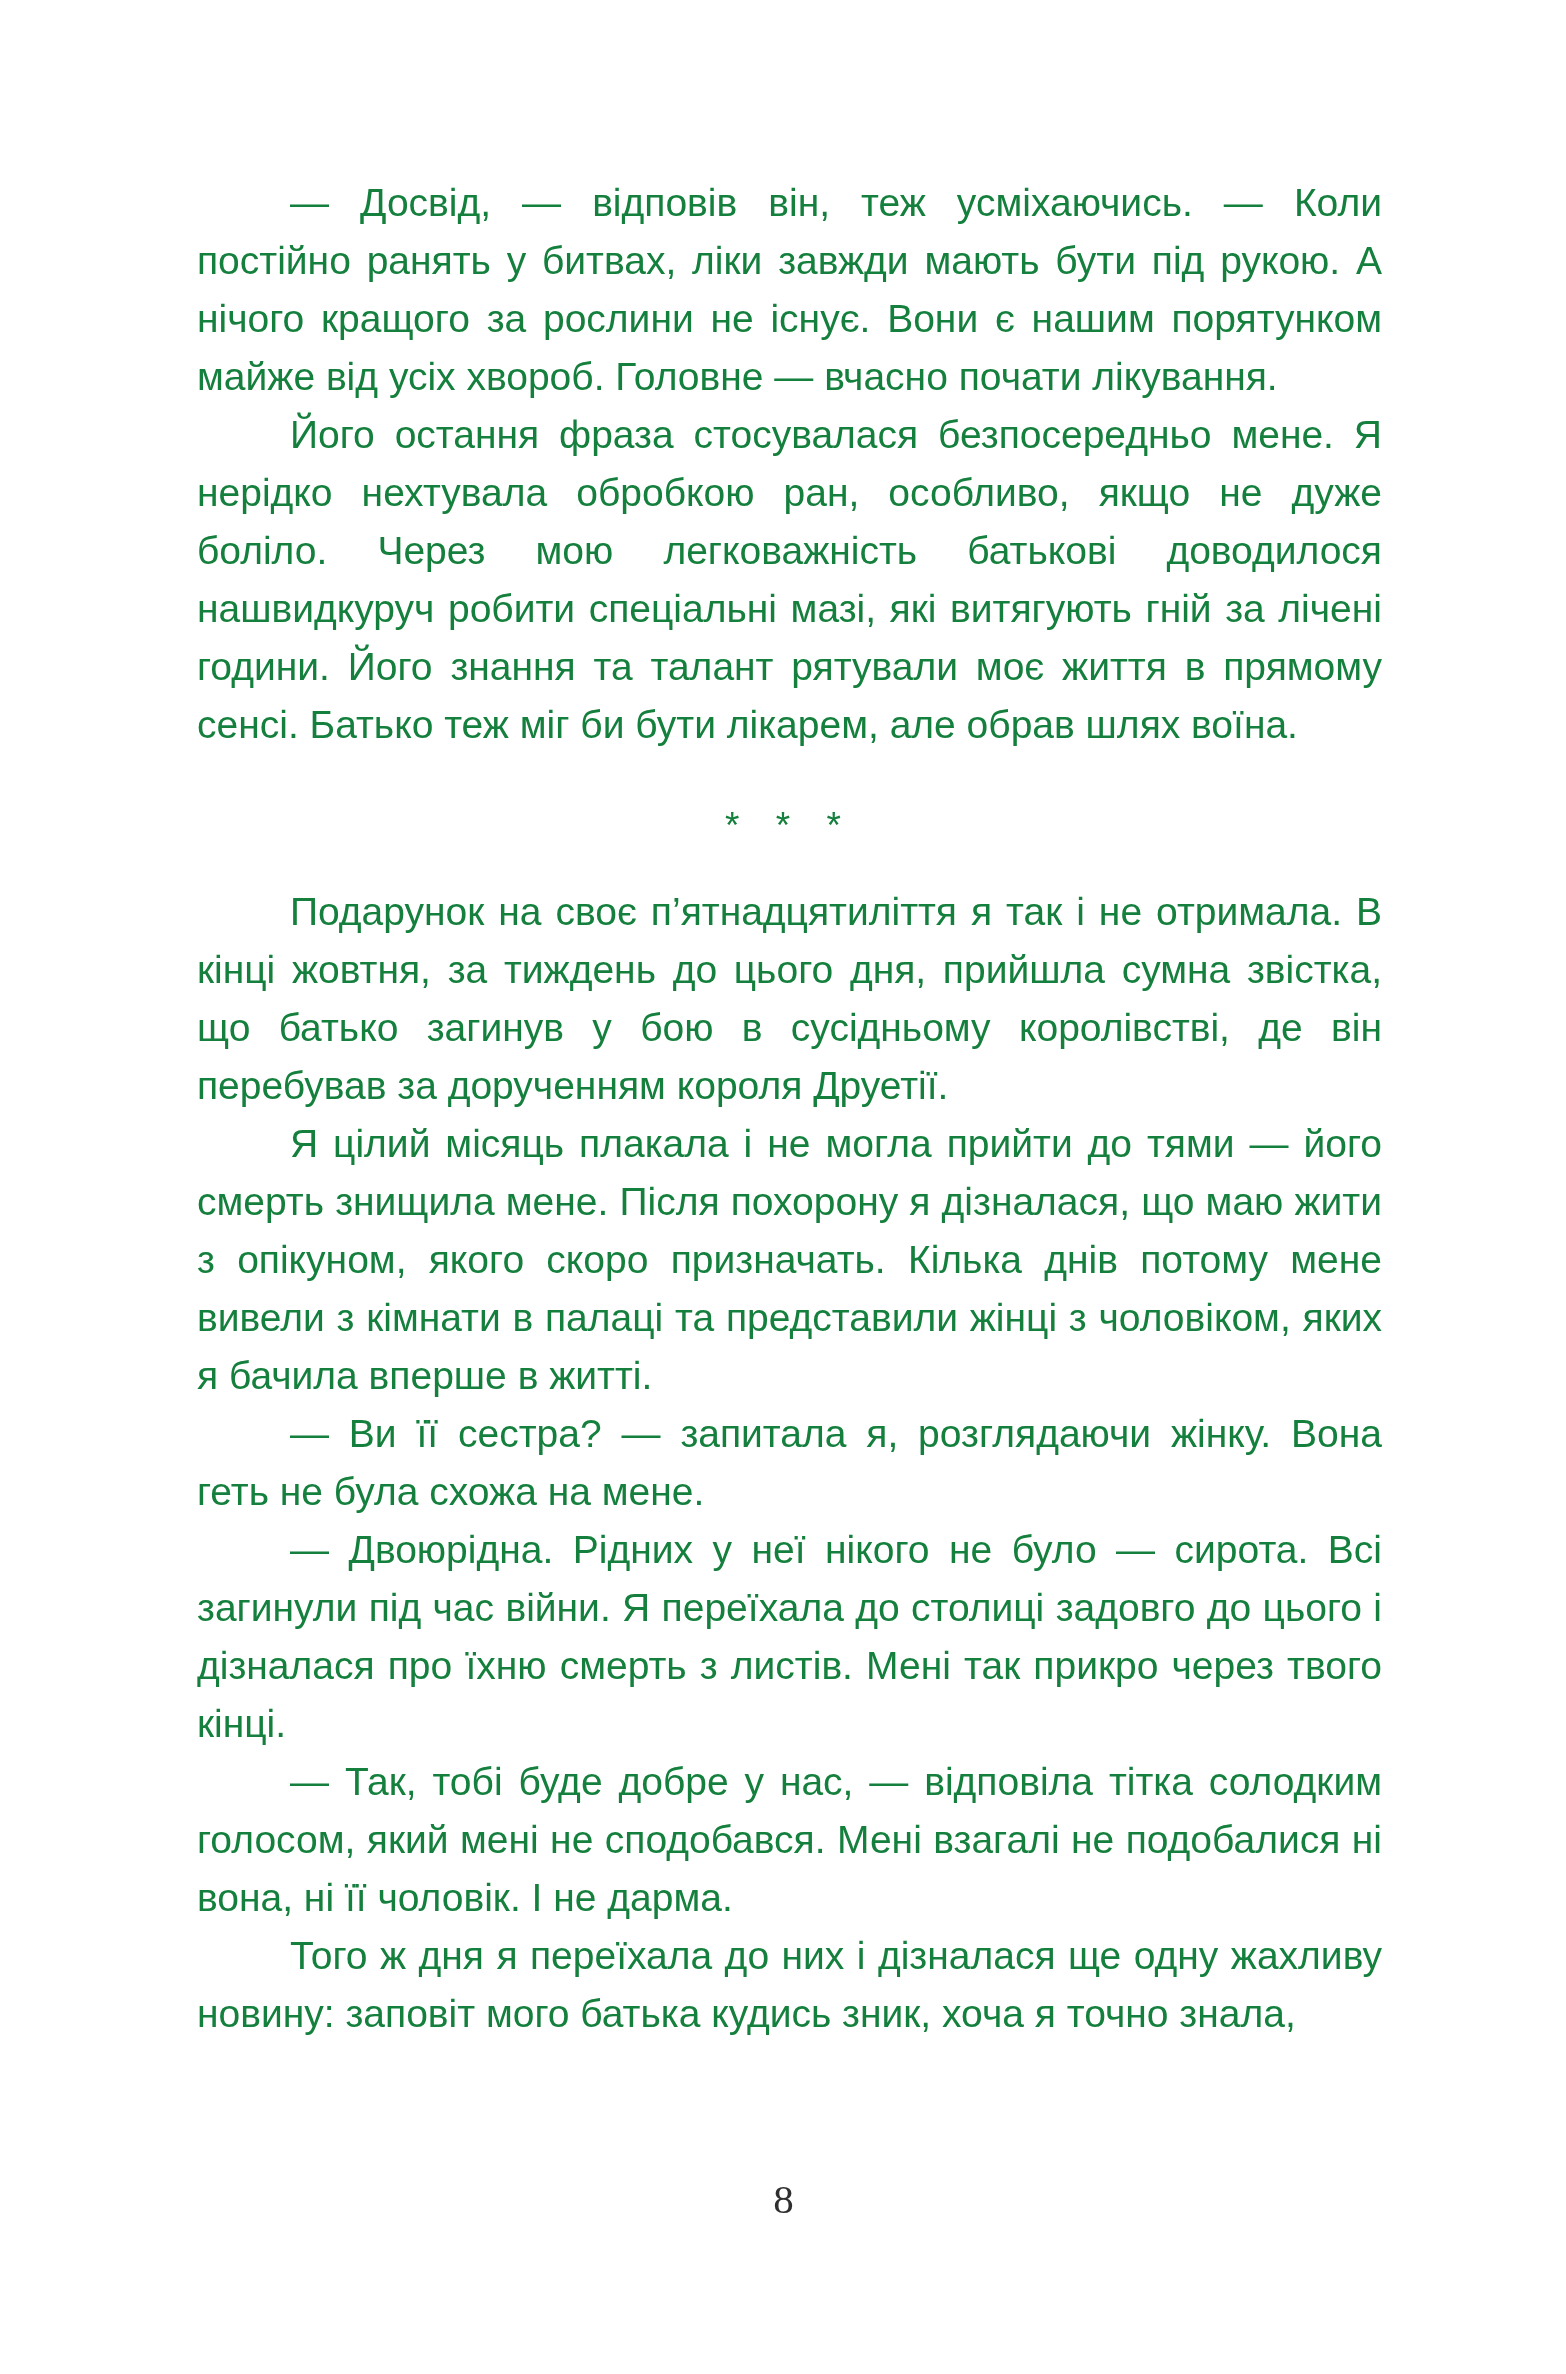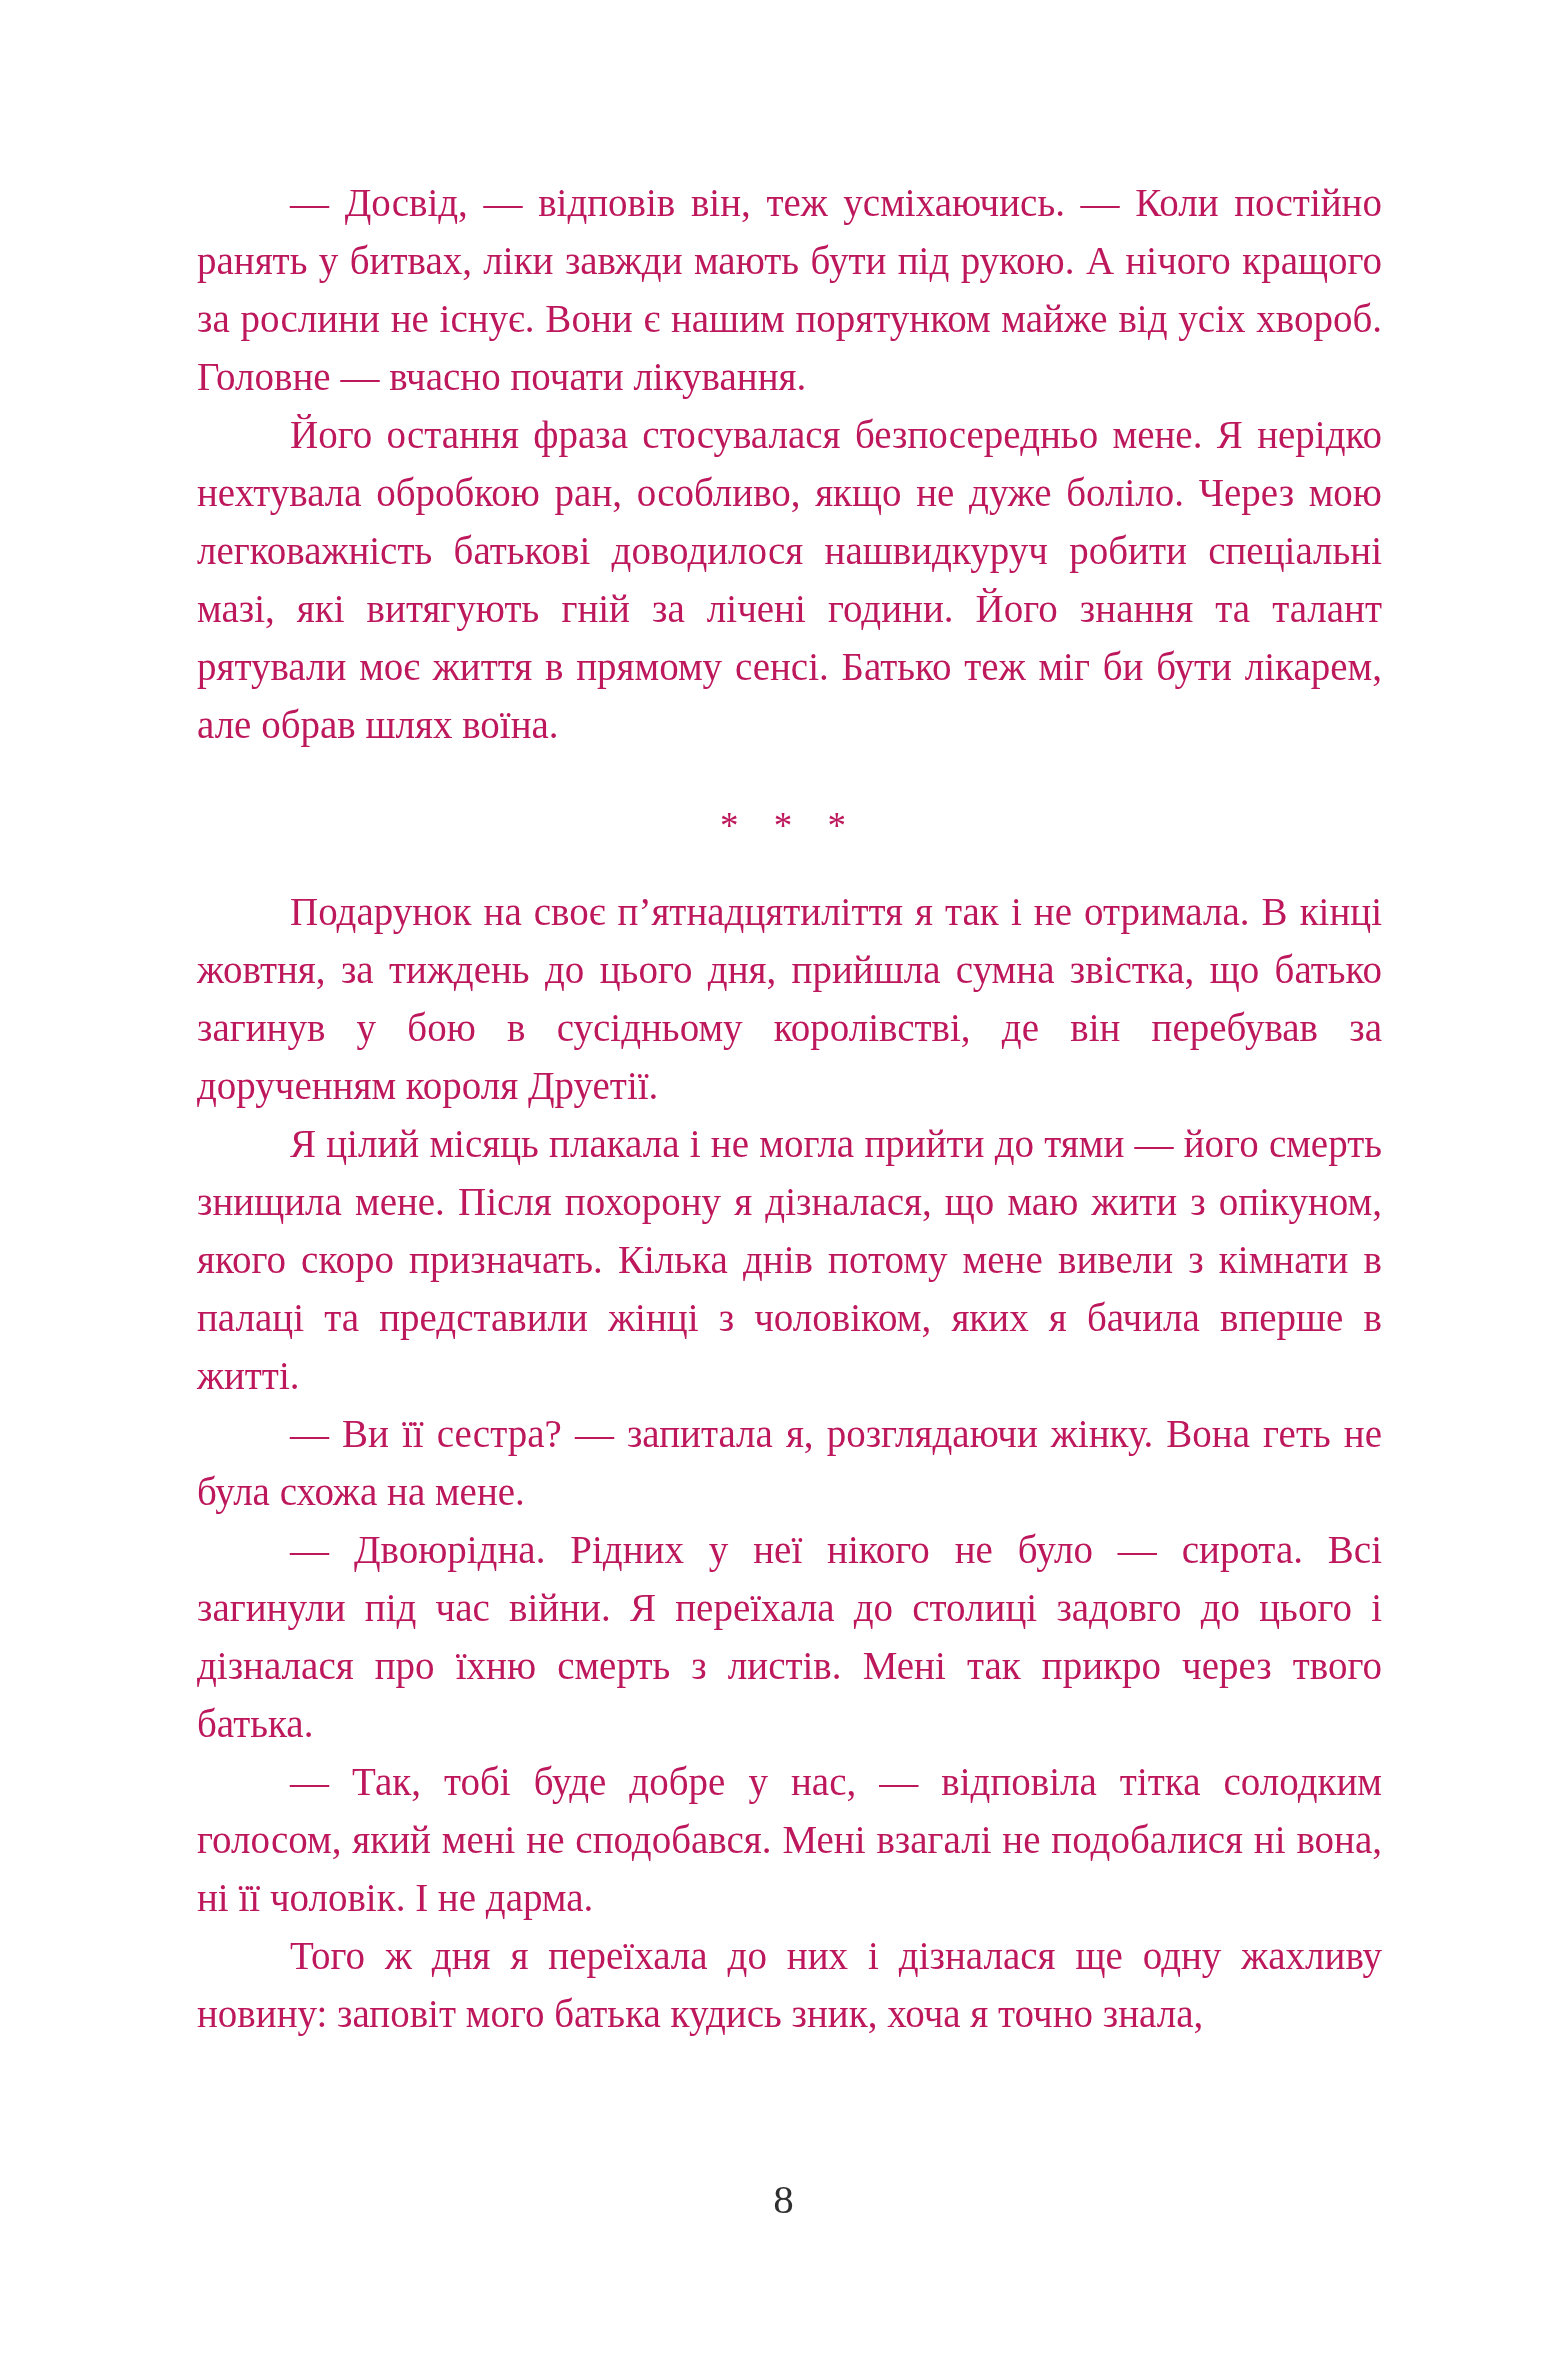--- a/index.html
+++ b/index.html
@@ -11,22 +11,22 @@
       width: 1567px;
       height: 2375px;
       position: relative;
       overflow: hidden;
     }
     .page {
       position: absolute;
       left: 197px;
       top: 174px;
       width: 1185px;
-      color: #be185d;
-      font-family: Liberation Serif, serif;
+      color: #15803d;
+      font-family: Liberation Sans, sans-serif;
       font-size: 39px;
       line-height: 58px;
     }
     .para {
       margin: 0;
       text-indent: 93px;
       text-align: justify;
       hyphens: manual;
     }
     .separator {
@@ -53,19 +53,19 @@
 
 <div class="page">
   <p class="para">— Досвід, — відповів він, теж усміхаючись. — Коли постійно ранять у битвах, ліки завжди мають бути під рукою. А нічого кращого за рослини не існує. Вони є нашим порятунком майже від усіх хвороб. Головне — вчасно почати лікування.</p>
   <p class="para">Його остання фраза стосувалася безпосередньо мене. Я нерідко нехтувала обробкою ран, особливо, якщо не дуже боліло. Через мою легковажність батькові доводилося нашвидкуруч робити спеціальні мазі, які витягують гній за лічені години. Його знання та талант рятували моє життя в прямому сенсі. Батько теж міг би бути лікарем, але обрав шлях воїна.</p>
 
   <div class="separator">* * *</div>
 
   <p class="para">Подарунок на своє п’ятнадцятиліття я так і не отримала. В кінці жовтня, за тиждень до цього дня, прийшла сумна звістка, що батько загинув у бою в сусідньому королівстві, де він перебував за дорученням короля Друетії.</p>
   <p class="para">Я цілий місяць плакала і не могла прийти до тями — його смерть знищила мене. Після похорону я дізналася, що маю жити з опікуном, якого скоро призначать. Кілька днів потому мене вивели з кімнати в палаці та представили жінці з чоловіком, яких я бачила вперше в житті.</p>
   <p class="para">— Ви її сестра? — запитала я, розглядаючи жінку. Вона геть не була схожа на мене.</p>
-  <p class="para">— Двоюрідна. Рідних у неї нікого не було — сирота. Всі загинули під час війни. Я переїхала до столиці задовго до цього і дізналася про їхню смерть з листів. Мені так прикро через твого батька.</p>
+  <p class="para">— Двоюрідна. Рідних у неї нікого не було — сирота. Всі загинули під час війни. Я переїхала до столиці задовго до цього і дізналася про їхню смерть з листів. Мені так прикро через твого кінці.</p>
   <p class="para">— Так, тобі буде добре у нас, — відповіла тітка солодким голосом, який мені не сподобався. Мені взагалі не подобалися ні вона, ні її чоловік. І не дарма.</p>
   <p class="para">Того ж дня я переїхала до них і дізналася ще одну жахливу новину: заповіт мого батька кудись зник, хоча я точно знала,</p>
 </div>
 
 <div class="page-number">8</div>
 
 
 </body></html>

